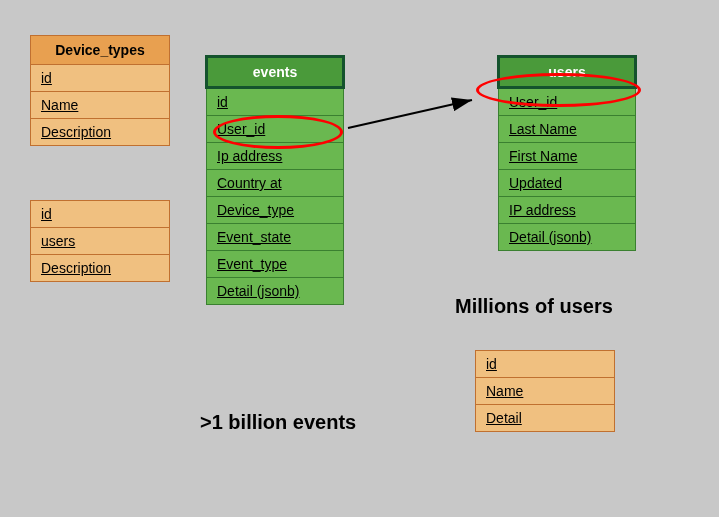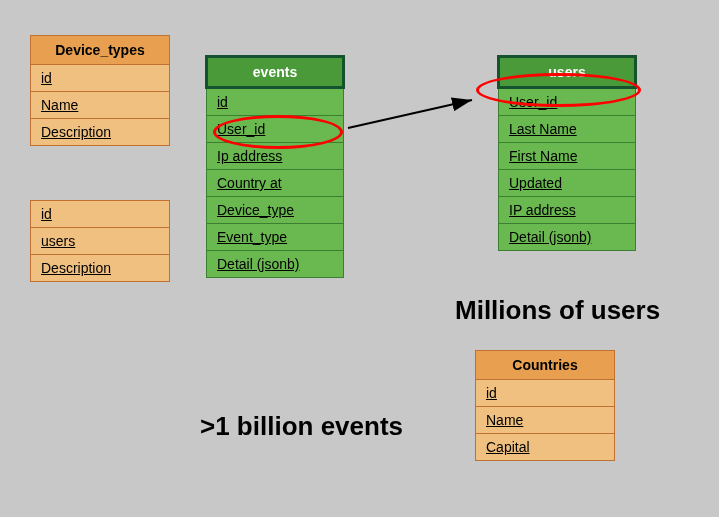--- a/index.html
+++ b/index.html
@@ -69,21 +69,21 @@
     .oval {
       position: absolute;
       border: 3px solid red;
       border-radius: 50%;
       pointer-events: none;
     }
 
     
     .label-text {
       position: absolute;
-      font-size: 26px;
+      font-size: 20px;
       font-weight: bold;
       color: #000;
     }
 
   </style>
 </head>
 <body>
 
 <div class="diagram-container">
 
@@ -132,20 +132,23 @@
     <tr>
           <td>Ip address</td>
         </tr>
     <tr>
           <td>Country at</td>
         </tr>
     <tr>
           <td>Device_type</td>
         </tr>
     <tr>
+          <td>Event_state</td>
+        </tr>
+    <tr>
           <td>Event_type</td>
         </tr>
     <tr>
           <td>Detail (jsonb)</td>
         </tr>
   </tbody>
     </table>
 
   <table class="db-table green" style="left: 475px; top: 55px; margin-left: 22px;">
     <tbody>
@@ -168,31 +171,28 @@
           <td>IP address</td>
         </tr>
     <tr>
           <td>Detail (jsonb)</td>
         </tr>
   </tbody>
     </table>
 
   <table class="db-table" style="left: 475px; top: 350px;">
     <tbody>
-        <tr>
-          <th>Countries</th>
-        </tr>
     <tr>
           <td>id</td>
         </tr>
     <tr>
           <td>Name</td>
         </tr>
     <tr>
-          <td>Capital</td>
+          <td>Detail</td>
         </tr>
   </tbody>
     </table>
 
   <svg class="arrow-svg">
     <defs>
       <marker id="arrowhead" markerWidth="10" markerHeight="7" refX="10" refY="3.5" orient="auto">
         <polygon points="0 0, 10 3.5, 0 7" fill="#000"></polygon>
       </marker>
     </defs>

